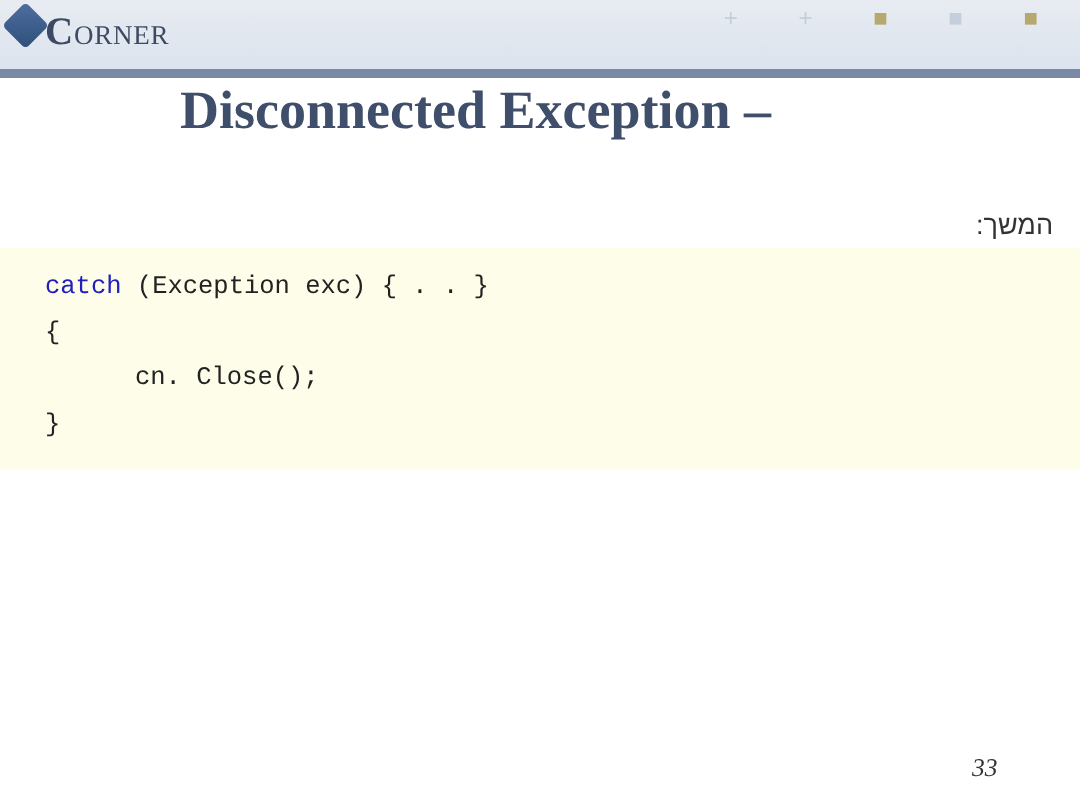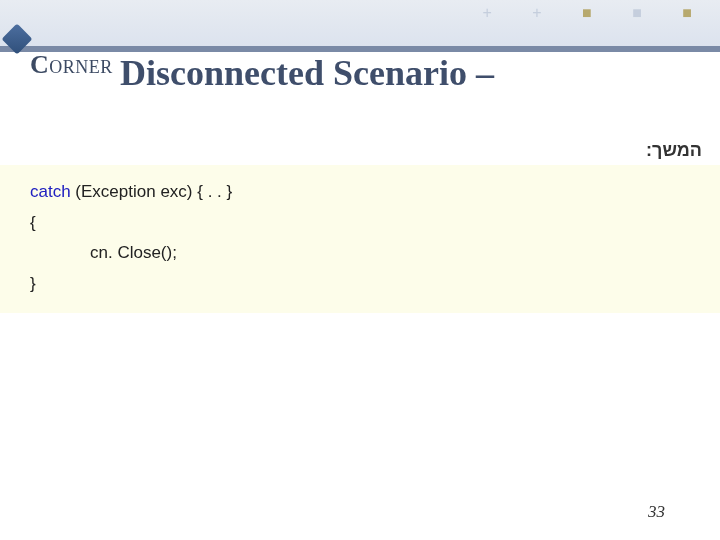--- a/index.html
+++ b/index.html
@@ -1,49 +1,49 @@
 <!DOCTYPE html>
 <html><head>
 <meta charset="utf-8">
 <style>
 * { margin: 0; padding: 0; box-sizing: border-box; }
 body { width: 720px; height: 540px; font-family: Arial, sans-serif; background: #4a5a70; overflow: hidden; position: relative; }
 .slide { width: 720px; height: 540px; background: #fff; position: relative; }
 .topband { position: absolute; top: 0; left: 0; right: 0; height: 52px; background: linear-gradient(#e8ecf2,#dce3ee); border-bottom: 6px solid #7a8aa6; }
 .logo { position: absolute; top: 6px; left: 6px; display: flex; align-items: center; gap: 2px; }
 .logo-diamond { width: 22px; height: 22px; transform: rotate(45deg); background: linear-gradient(135deg,#4d6fa0,#2f4f7a); border-radius: 3px; position: relative; top: -4px; }
-.logo-text { font-family: "Times New Roman", serif; font-size: 18px; color: #3c4a63; letter-spacing: 0.5px; margin-top: 44px; }
+.logo-text { font-family: "Times New Roman", serif; font-size: 18px; color: #3c4a63; letter-spacing: 0.5px; }
 .logo-text .c { font-size: 26px; font-weight: bold; }
 .top-decor { position: absolute; top: 4px; right: 10px; font-size: 16px; color: #c5cedd; letter-spacing: 18px; }
 .top-decor .sq { color: #b7a96e; }
 .title { position: absolute; top: 55px; left: 120px; font-family: "Times New Roman", serif; font-weight: bold; font-size: 36px; color: #3f4e6b; line-height: 1.05; }
 .title .row2 { margin-left: 80px; }
 .title .small { font-family: Arial, sans-serif; font-size: 20px; font-weight: bold; }
 .title .heb { color: #3f4e6b; }
 .title .eng { color: #3f4e6b; font-weight: bold; }
-.hamshech { position: absolute; top: 140px; right: 18px; font-size: 18px; font-weight: bold; color: #333; direction: rtl; }
-.codeblock { position: absolute; top: 165px; left: 0; right: 0; background: #fdfdea; padding: 12px 30px 14px; font-family: Liberation Sans, sans-serif; font-size: 17px; color: #222; line-height: 1.8; }
+.hamshech { position: absolute; top: 140px; right: 18px; font-size: 18px; font-weight: normal; color: #333; direction: rtl; }
+.codeblock { position: absolute; top: 165px; left: 0; right: 0; background: #fdfdea; padding: 12px 30px 14px; font-family: Liberation Mono, monospace; font-size: 17px; color: #222; line-height: 1.8; }
 .codeblock .kw { color: #2020c0; }
 .codeblock .indent { padding-left: 60px; display: block; }
 .pagenum { position: absolute; bottom: 18px; right: 55px; font-family: "Times New Roman", serif; font-size: 17px; color: #333; font-style: italic; }
 </style>
 </head>
 <body>
 
 <div class="slide">
   <div class="topband">
     <div class="logo">
       <div class="logo-diamond"></div>
       <span class="logo-text"><span class="c">C</span><span>ORNER</span></span>
     </div>
     <div class="top-decor">+ + <span class="sq">■</span> ■ <span class="sq">■</span></div>
   </div>
 
   <div class="title">
-    <div>Disconnected Scenario –</div>
+    <div>Disconnected Exception –</div>
   </div>
 
   <div class="hamshech">המשך:</div>
 
   <div class="codeblock">
     <div><span class="kw">catch</span><span> (Exception exc) { . . }</span></div>
     <div>{</div>
     <span class="indent">cn. Close();</span>
     <div>}</div>
   </div>

